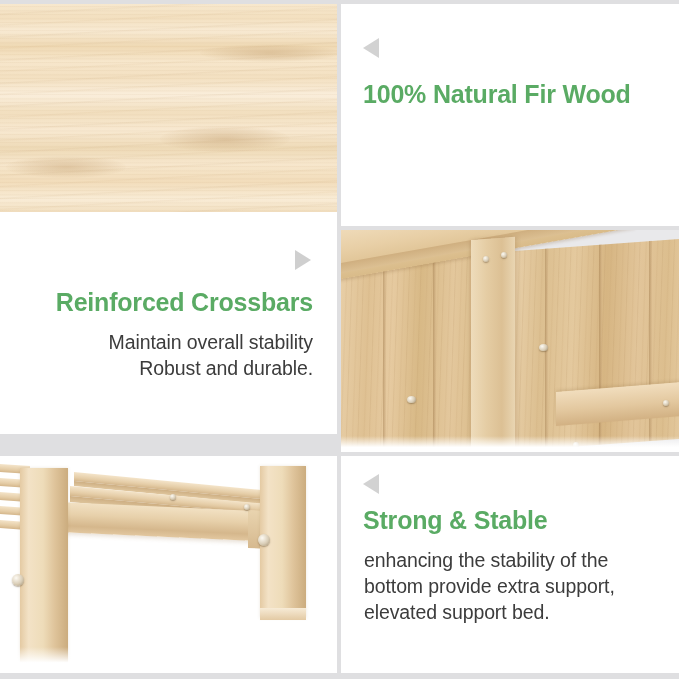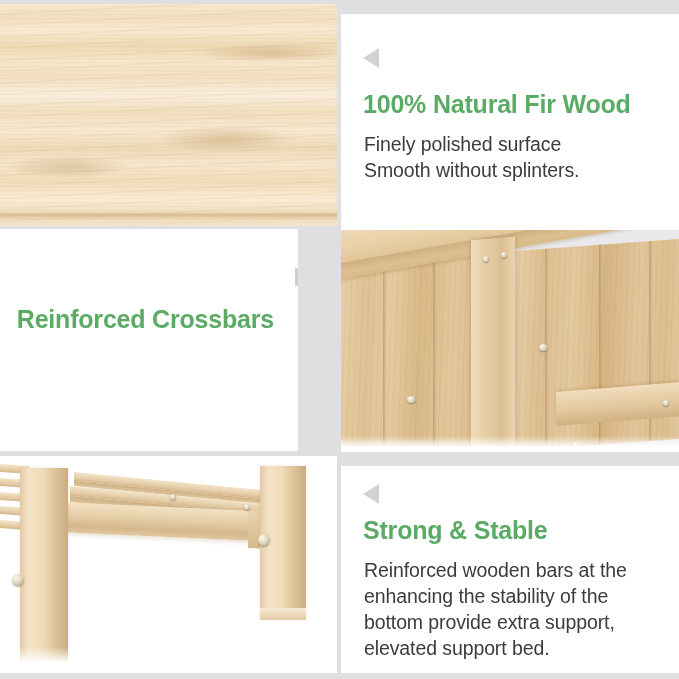--- a/index.html
+++ b/index.html
@@ -14,27 +14,27 @@
     width:679px;height:679px;
     background:#dfdfe1;
   }
 
   
   .panel{position:absolute;overflow:hidden;background:#ffffff;}
 
   
   .p-tl{left:0;   top:4px;   width:337px;height:222px;}
   .p-tr{left:341px;top:4px;   width:338px;height:222px;}
-  .p-ml{left:0;   top:219px; width:298px;height:222px;}
+  .p-ml{left:0;   top:212px; width:337px;height:222px;}
   .p-mr{left:341px;top:230px;width:338px;height:222px;}
   .p-bl{left:0;   top:456px; width:337px;height:217px;}
   .p-br{left:341px;top:456px;width:338px;height:256px;}
 
   
-  .txt{box-sizing:border-box;background:#fff;margin-top:10px;}
+  .txt{box-sizing:border-box;background:#fff;}
   .txt-inner{position:absolute;}
 
   .marker{
     width:0;height:0;
     border-top:10px solid transparent;
     border-bottom:10px solid transparent;
   }
   .marker-left{border-right:16px solid #d2d2d2;}
   .marker-right{border-left:16px solid #cfcfcf;}
 
@@ -234,32 +234,32 @@
     </div>
   </div>
 
   <div class="panel p-tr txt">
     <div class="txt-inner" style="left:22px;top:34px;">
       <div class="marker marker-left"></div>
     </div>
     <div class="txt-inner" style="left:22px;top:76px;">
       <div class="headline">100% Natural Fir Wood</div>
     </div>
-    <div class="txt-inner" style="left:23px;top:118px;">
-      <div class="body-copy">Finely polished surface</div>
-      <div class="body-copy">Smooth without splinters.</div>
-    </div>
   </div>
 
   <div class="panel p-ml txt">
     <div class="txt-inner" style="left:295px;top:38px;">
       <div class="marker marker-right"></div>
     </div>
     <div class="txt-inner align-right" style="right:24px;top:76px;">
       <div class="headline">Reinforced Crossbars</div>
+    </div>
+    <div class="txt-inner align-right" style="right:24px;top:118px;">
+      <div class="body-copy">Maintain overall stability</div>
+      <div class="body-copy">Robust and durable.</div>
     </div>
   </div>
 
   <div class="panel p-mr">
     <div class="planks-scene">
       <div class="plank-wall">
         <div class="plank-seam" style="left:46px;"></div>
         <div class="plank-seam" style="left:96px;"></div>
         <div class="plank-seam" style="left:152px;"></div>
         <div class="plank-seam" style="left:208px;"></div>
@@ -310,21 +310,20 @@
   </div>
 
   <div class="panel p-br txt">
     <div class="txt-inner" style="left:22px;top:18px;">
       <div class="marker marker-left"></div>
     </div>
     <div class="txt-inner" style="left:22px;top:50px;">
       <div class="headline">Strong &amp; Stable</div>
     </div>
     <div class="txt-inner" style="left:23px;top:92px;">
-      <div class="body-copy">Reinforced wooden bars at the</div>
       <div class="body-copy">enhancing the stability of the</div>
       <div class="body-copy">bottom provide extra support,</div>
       <div class="body-copy">elevated support bed.</div>
     </div>
   </div>
 
   <div class="edge-bottom"></div>
 </div>
 
 </body></html>

